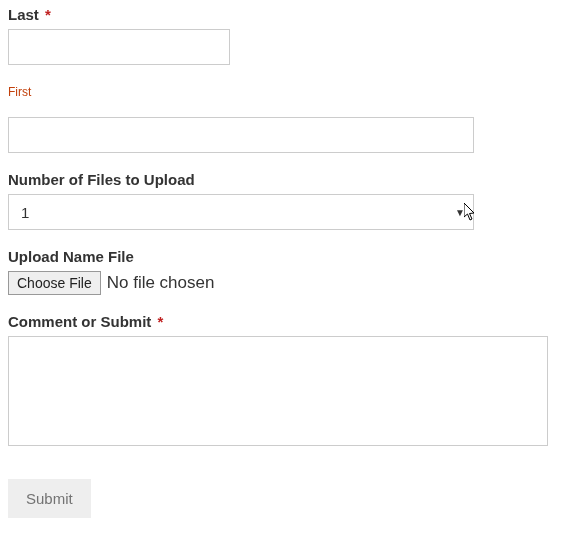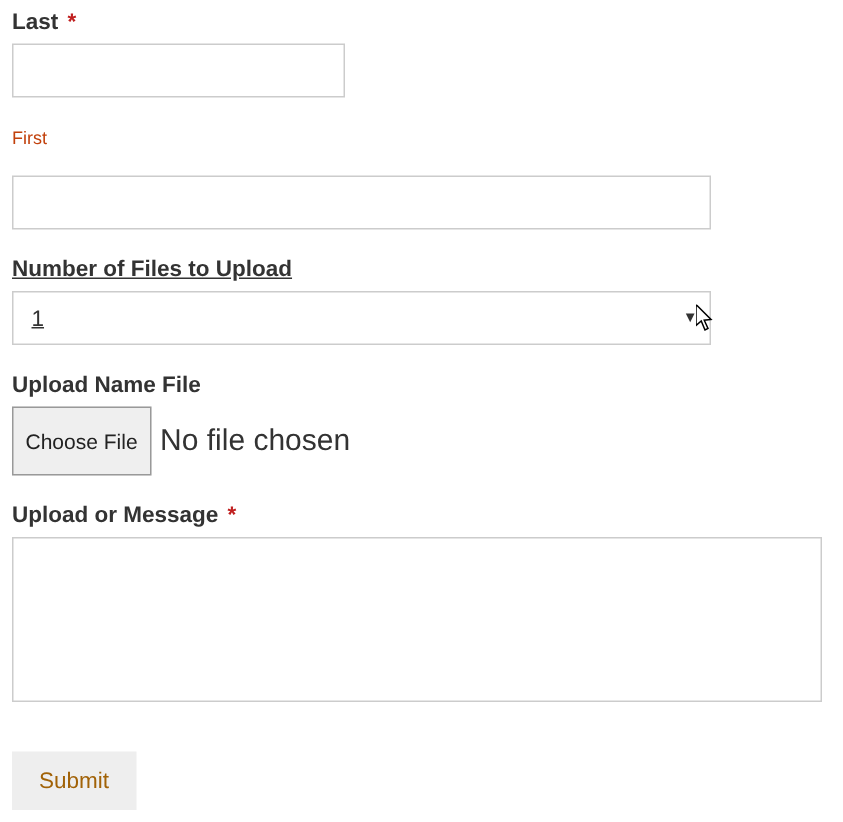--- a/index.html
+++ b/index.html
@@ -62,41 +62,41 @@
     top: 50%;
     transform: translateY(-50%);
     font-size: 10px;
     color: #333;
     pointer-events: none;
   }
   .file-row { display: flex; align-items: center; gap: 6px; }
   .choose-btn {
     border: 1px solid #999;
     background: #efefef;
-    padding: 14px 8px;
+    padding: 3px 8px;
     font-size: 14px;
     color: #222;
     cursor: pointer;
   }
-  .file-status { font-size: 20px; color: #333; }
+  .file-status { font-size: 17px; color: #333; }
   textarea.comment-ta {
     width: 540px;
     height: 110px;
     border: 1px solid #ccc;
     padding: 6px 8px;
     font-size: 14px;
     resize: none;
     background: #fff;
   }
   .submit-btn {
     background: #eee;
     border: none;
     padding: 11px 18px;
     font-size: 15px;
-    color: #a16207;
+    color: #737373;
     cursor: pointer;
     margin-top: 12px;
   }
   .cursor-arrow {
     position: absolute;
     width: 12px;
     height: 18px;
     pointer-events: none;
   }
 </style>
@@ -118,21 +118,21 @@
     </div>
   </div>
 </div>
 
 
 <div class="field">
   <input class="email-input" type="text" value="" style="">
 </div>
 
 
-<div class="field" style="position:relative;text-decoration:underline;">
+<div class="field" style="position:relative;">
   <div class="label">Number of Files to Upload</div>
   <div class="select-wrap">
     <span>1</span>
     <span class="caret">▼</span>
   </div>
   <svg class="cursor-arrow" style="left:456px; top:32px;" viewBox="0 0 12 18">
     <path d="M0 0 L0 14 L3.5 11 L6 17 L8 16 L5.5 10.5 L10 10 Z" fill="#fff" stroke="#000" stroke-width="1"></path>
   </svg>
 </div>
 
@@ -141,21 +141,21 @@
   <div class="label">Upload Name File</div>
   <div class="file-row">
     <button type="button" class="choose-btn">Choose File</button>
     <span class="file-status">No file chosen</span>
   </div>
 </div>
 
 
 <div class="field">
   <div class="label">
-    <span>Upload or Message</span>
+    <span>Comment or Submit</span>
     <span class="req">*</span>
   </div>
   <textarea class="comment-ta" style=""></textarea>
 </div>
 
 
 <button type="button" class="submit-btn">Submit</button>
 
 
 

